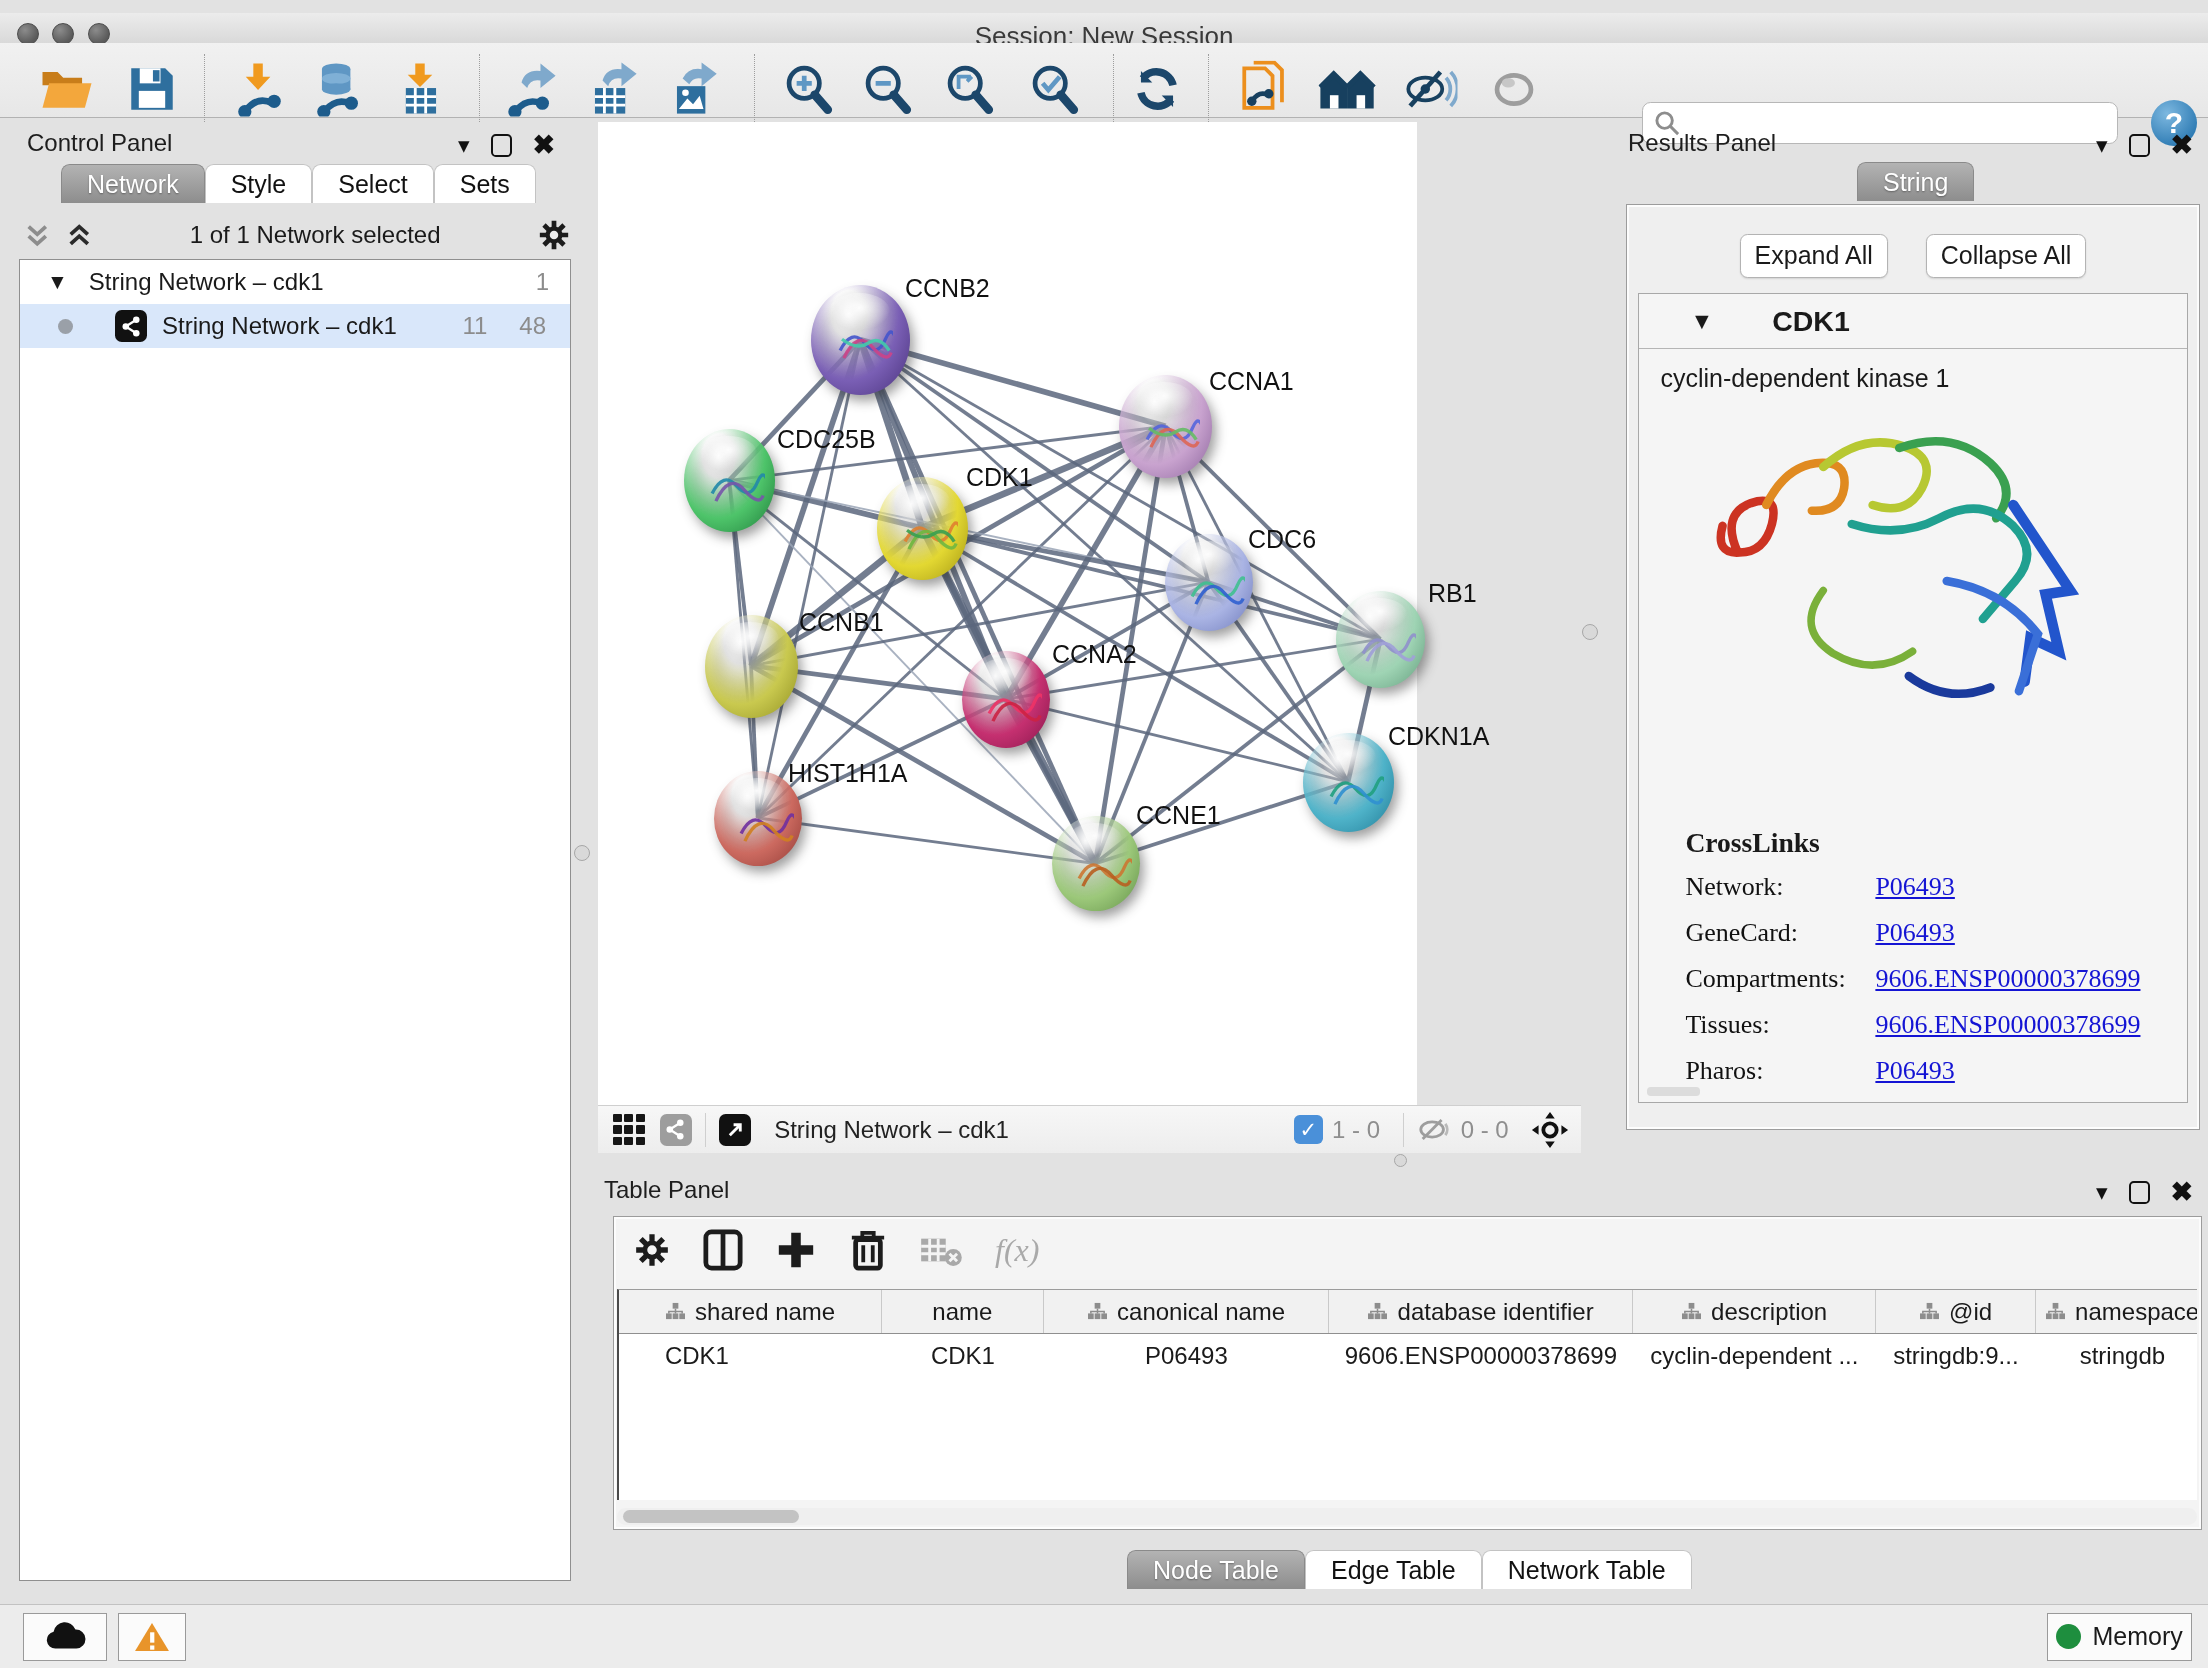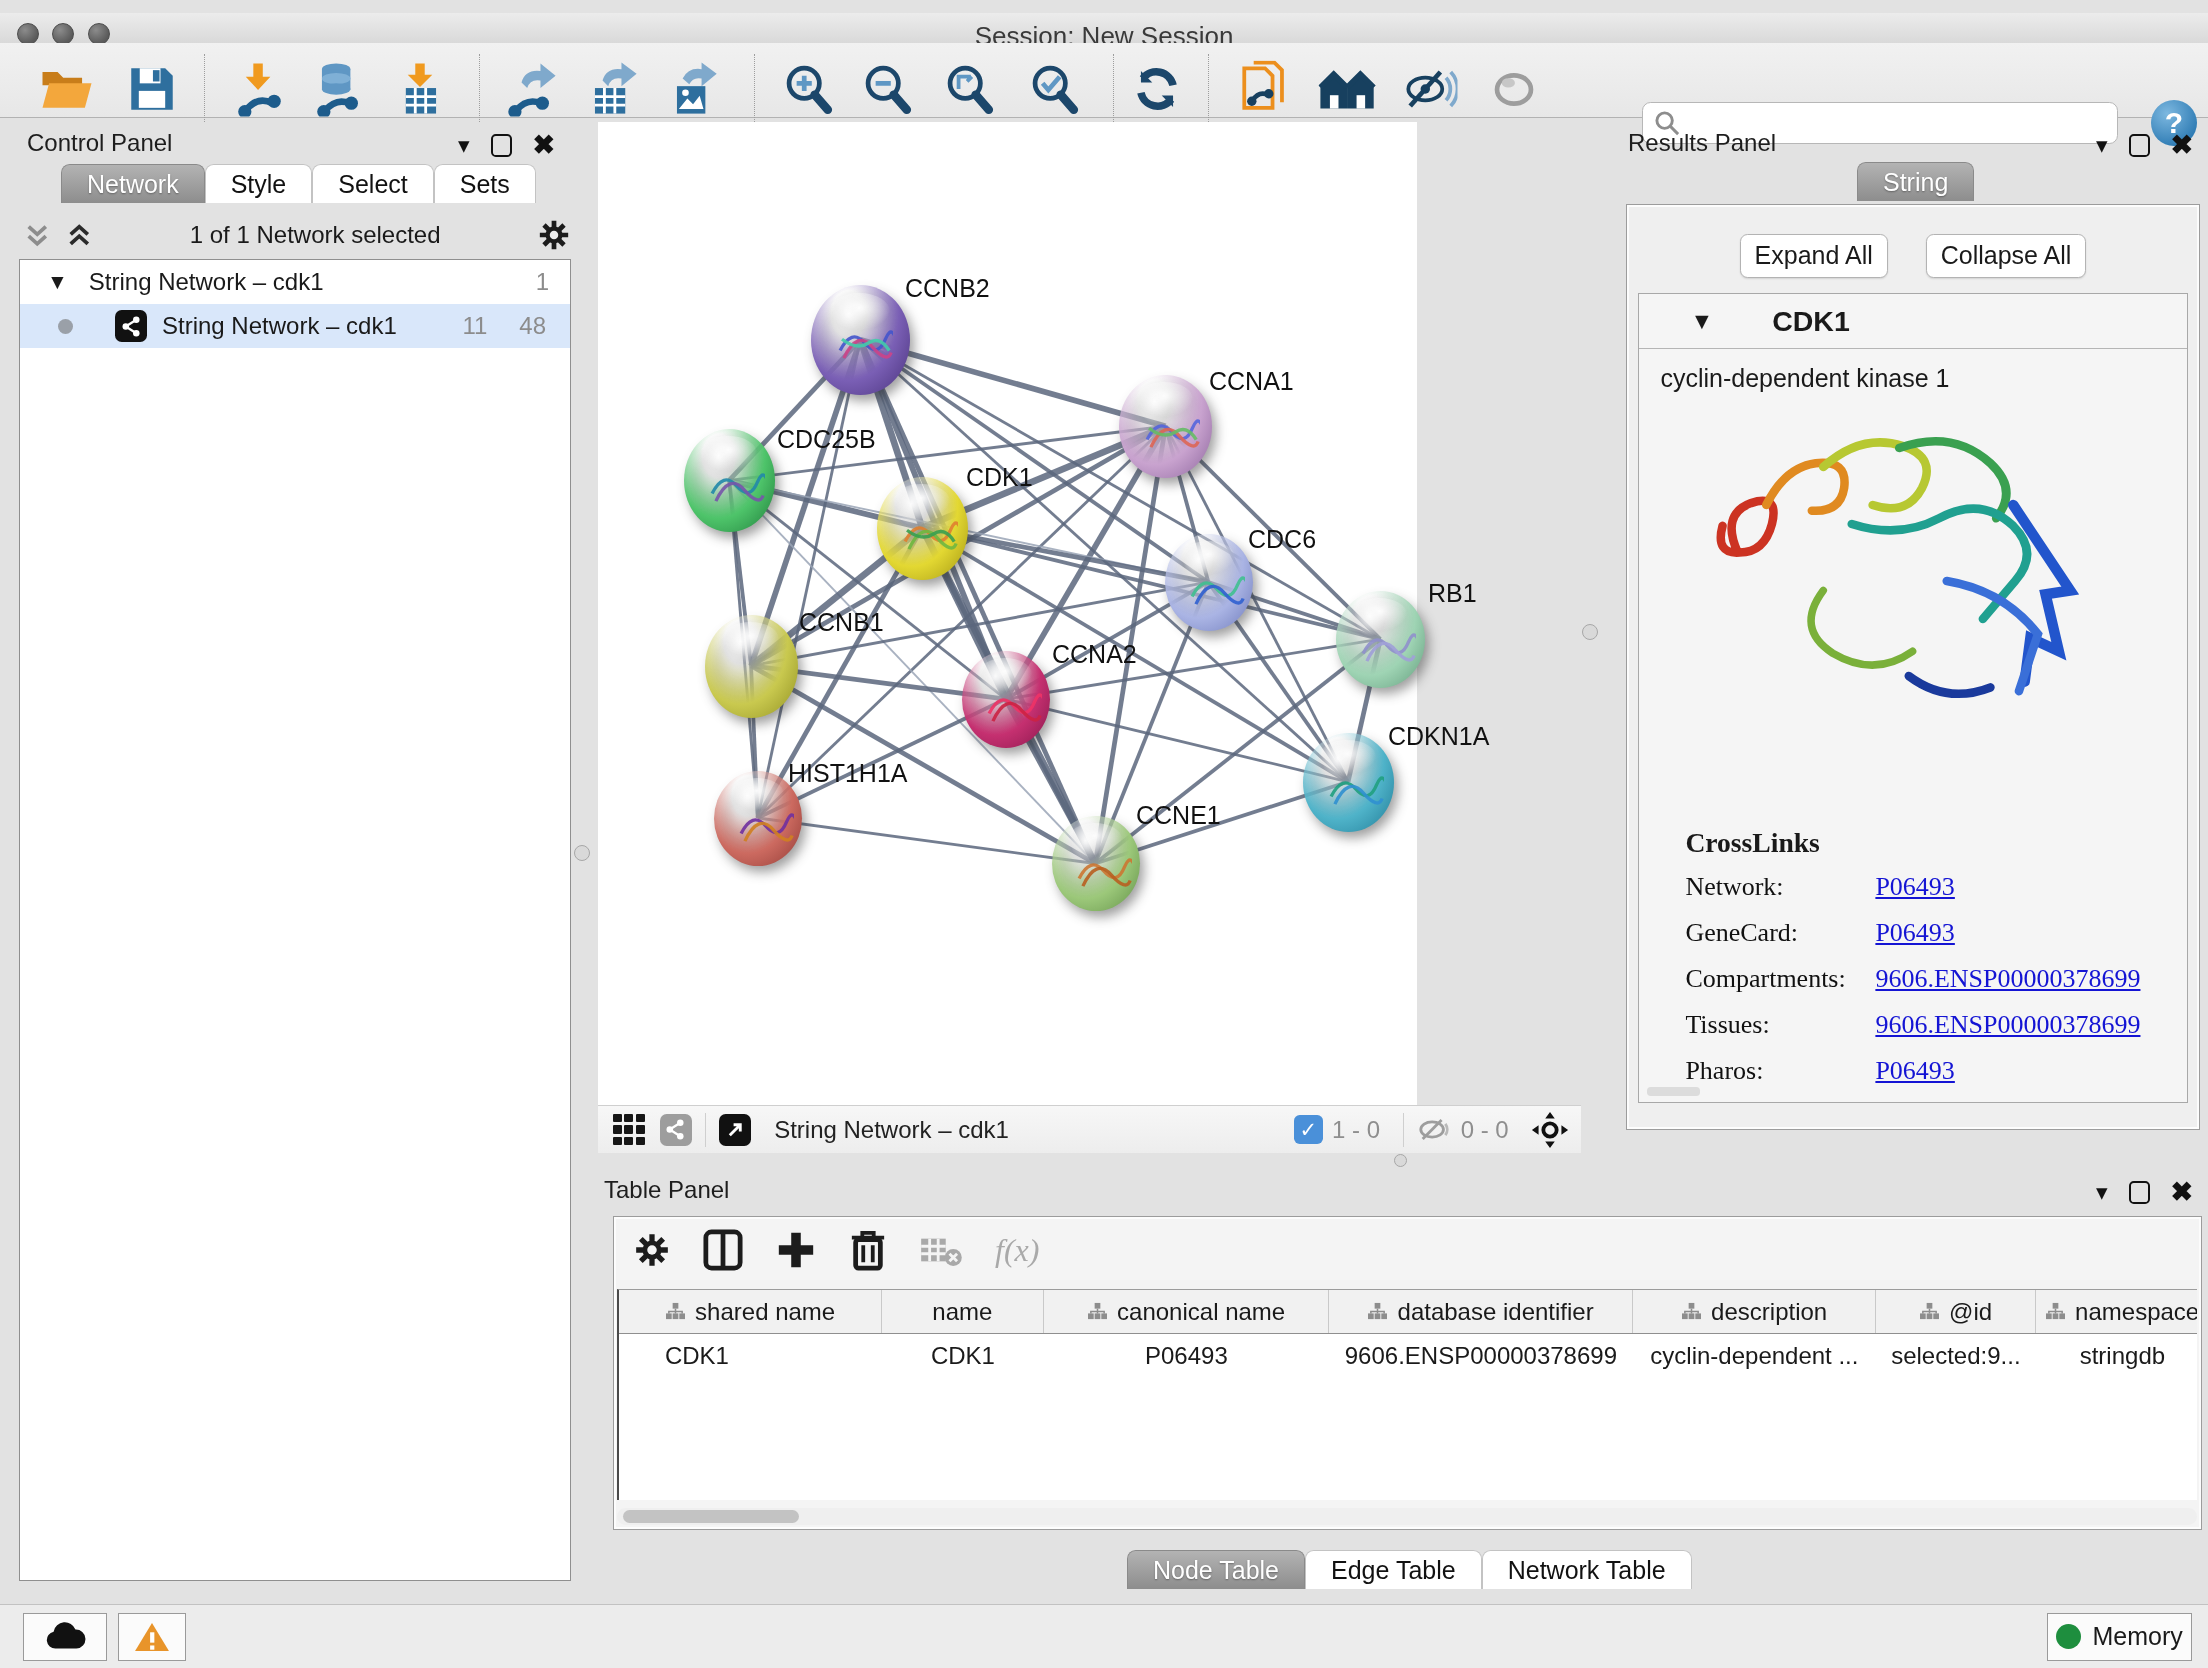--- a/index.html
+++ b/index.html
@@ -720,21 +720,21 @@
             <span>namespace</span>
           </div>
         </div>
       <div id="table-body">
           <div class="trow">
             <div class="td" style="width: 263px; flex: 0 0 263px; padding-left: 46px;">CDK1</div>
             <div class="td" style="width: 162px; flex: 0 0 162px; justify-content: center;">CDK1</div>
             <div class="td" style="width: 285px; flex: 0 0 285px; justify-content: center;">P06493</div>
             <div class="td" style="width: 304px; flex: 0 0 304px; justify-content: center;">9606.ENSP00000378699</div>
             <div class="td" style="width: 243px; flex: 0 0 243px; justify-content: center;">cyclin-dependent ...</div>
-            <div class="td" style="width: 160px; flex: 0 0 160px; justify-content: center;">selected:9...</div>
+            <div class="td" style="width: 160px; flex: 0 0 160px; justify-content: center;">stringdb:9...</div>
             <div class="td" style="width: 173px; flex: 0 0 173px; justify-content: center;">stringdb</div>
           </div>
         </div>
     </div>
     <div class="tp-hscroll">
         <div class="handle"></div>
       </div>
   </div>
 
   <div class="tp-tabs" id="table-tabs">

